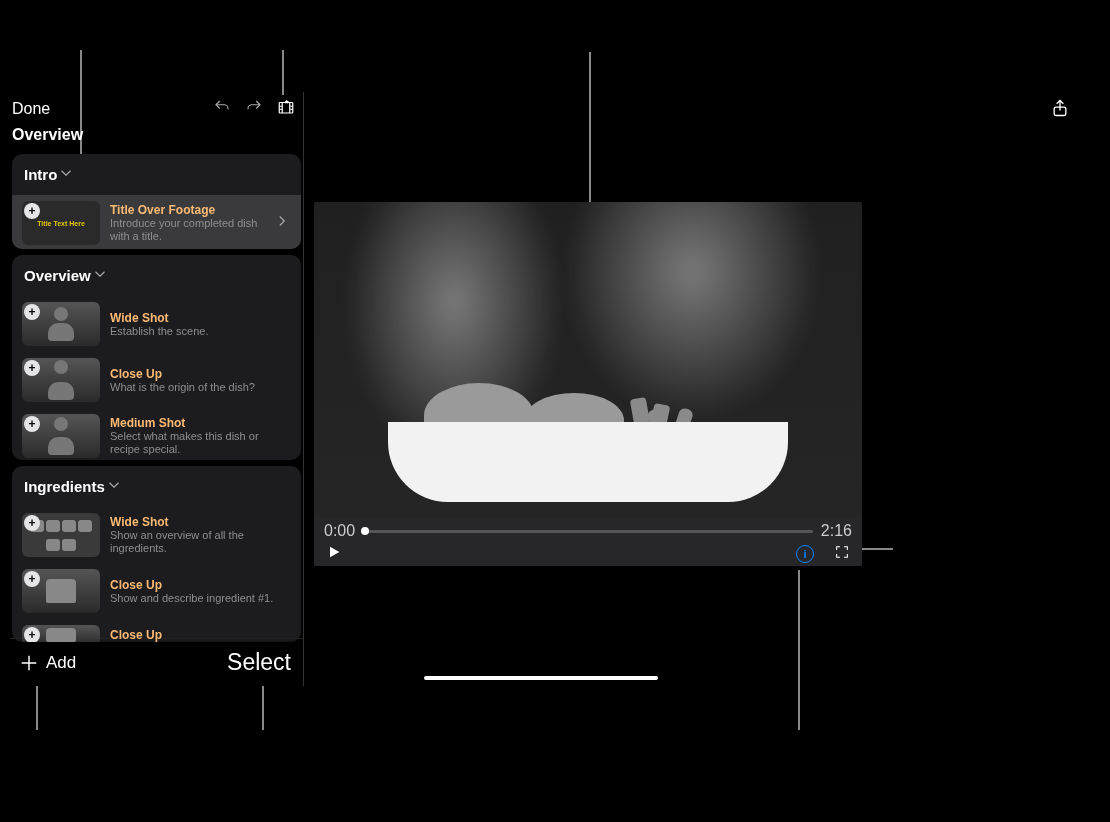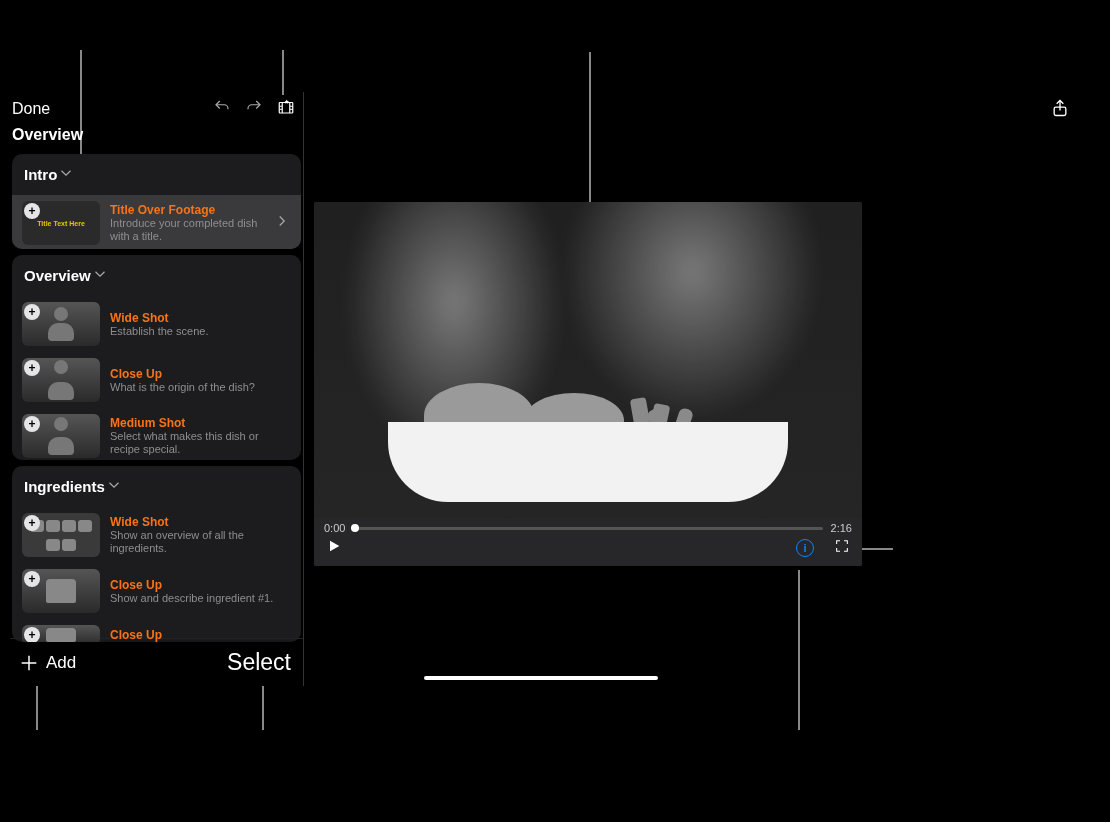--- a/index.html
+++ b/index.html
@@ -135,21 +135,21 @@
   }
   .silhouette::before{
     content:"";position:absolute;top:0;left:50%;transform:translateX(-50%);
     width:14px;height:14px;border-radius:50%;background:#777;
   }
   .silhouette::after{
     content:"";position:absolute;bottom:0;left:50%;transform:translateX(-50%);
     width:26px;height:18px;border-radius:10px 10px 4px 4px;background:#777;
   }
   .shot-text { flex:1; min-width:0;}
-  .shot-title { font-size:12px; font-weight:600; color:#f97316;}
+  .shot-title { font-size:12px; font-weight:600; color:#fdba74;}
   .shot-desc { font-size:11px; color:#8e8e93; line-height:1.2;}
   .chev-right {
     color:#8e8e93;font-size:18px;
   }
   .sb-bottom {
     display:flex;justify-content:space-between;align-items:center;
     padding: 10px 12px 10px 8px;
     background: linear-gradient(180deg, rgba(0,0,0,0) 0%, #000 30%);
     margin-top:-4px;
     border-top:1px solid #222;
@@ -205,21 +205,21 @@
   .leaf{position:absolute;bottom:118px;left:340px;width:60px;height:40px;}
   .leaf::before,.leaf::after{content:"";position:absolute;background:#8a8a8a;width:14px;height:42px;border-radius:6px;}
   .leaf::before{transform:rotate(-25deg);left:0;}
   .leaf::after{transform:rotate(18deg);left:20px;}
   .playbar {
     position:absolute;bottom:0;left:0;right:0;height:48px;
     background:rgba(40,40,42,0.9);
     display:flex;flex-direction:column;
   }
   .timeline {
-    display:flex;align-items:center;padding:4px 10px;gap:8px;font-size:11px;color:#ccc;
+    display:flex;align-items:center;padding:4px 10px;gap:8px;font-size:16px;color:#ccc;
   }
   .track { flex:1;height:3px;background:#555;border-radius:2px;position:relative;}
   .track-dot{position:absolute;left:0;top:50%;transform:translate(-2px,-50%);width:8px;height:8px;border-radius:50%;background:#fff;}
   .controls {
     display:flex;align-items:center;justify-content:space-between;padding:0 12px 4px 12px;
   }
   .ctrl-right{display:flex;gap:20px;align-items:center;}
   .info-icon{width:18px;height:18px;border:1.5px solid #0a84ff;border-radius:50%;color:#0a84ff;font-size:11px;line-height:16px;text-align:center;font-weight:700;}
   
   .callout {

